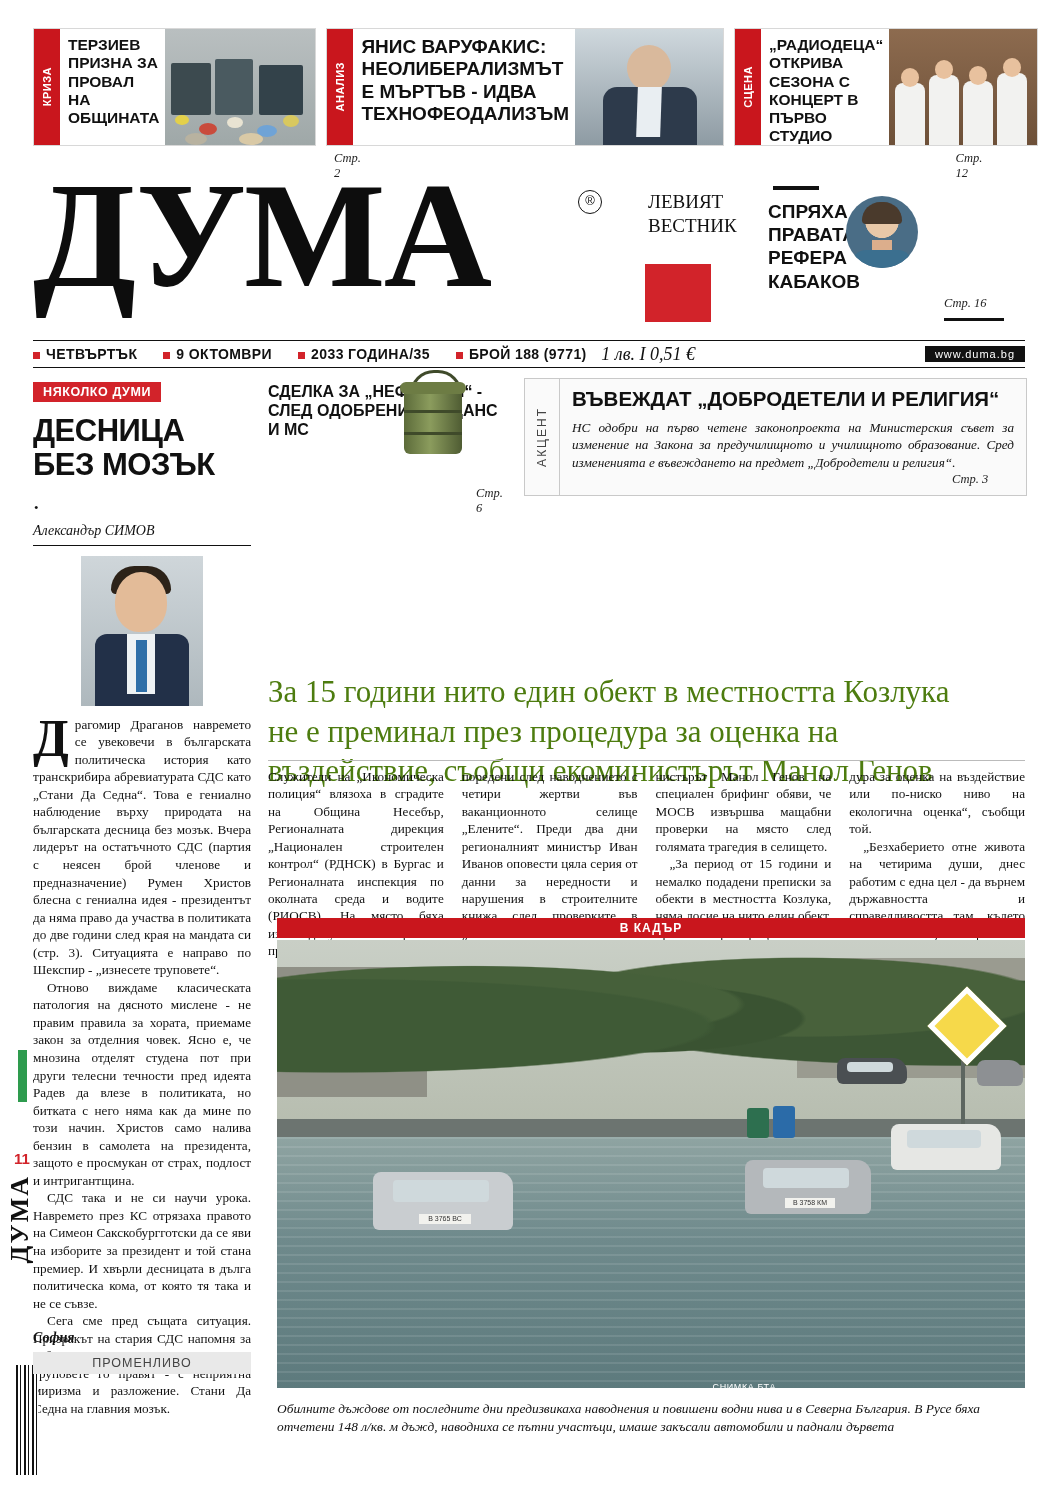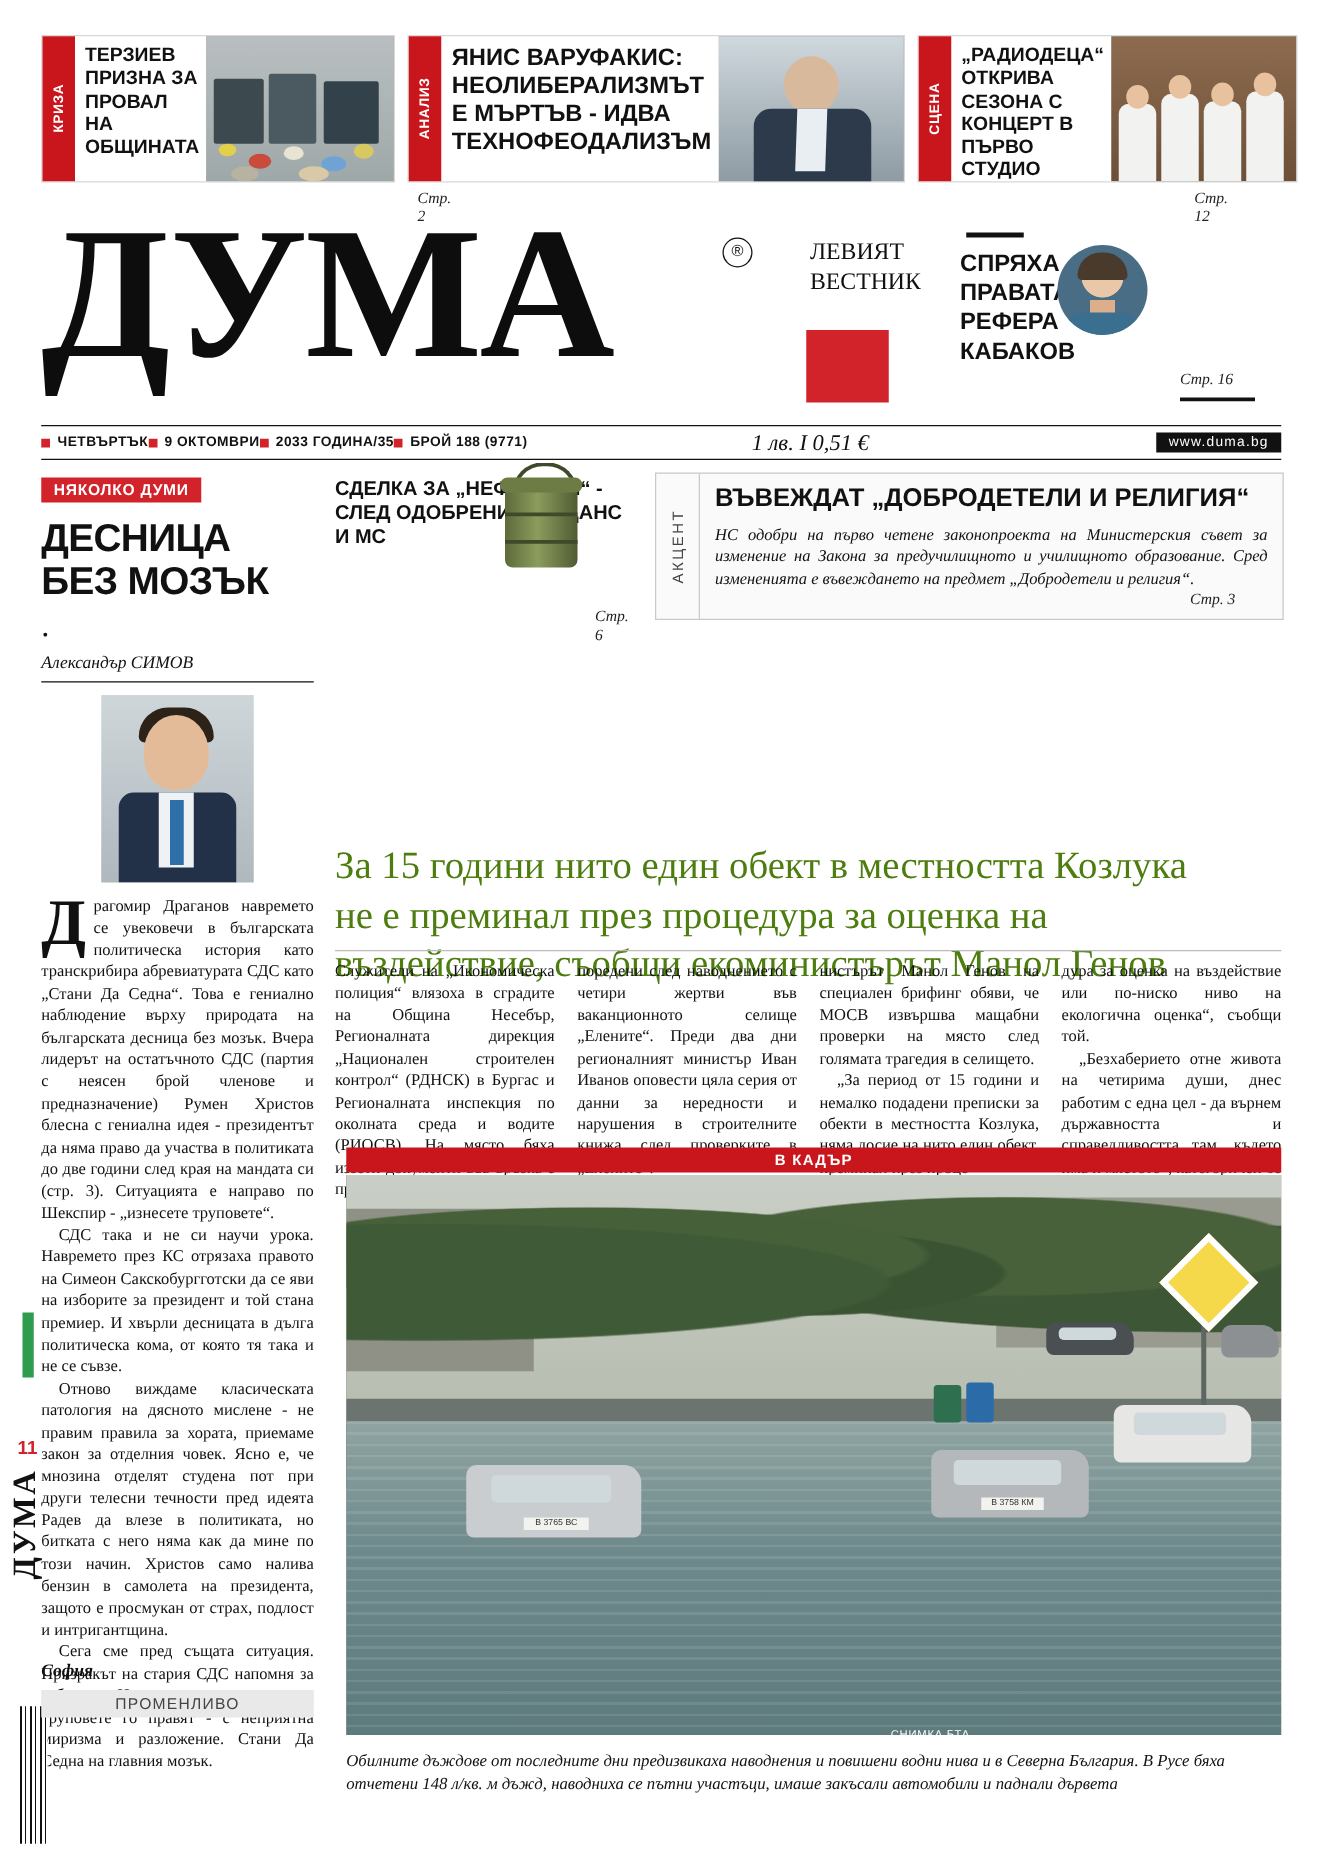--- a/index.html
+++ b/index.html
@@ -40,21 +40,21 @@
   .kabakov-rule{position:absolute;left:740px;top:18px;width:46px;height:4px;background:#111;}
   .kabphoto{position:absolute;left:846px;top:196px;width:72px;height:72px;border-radius:50%;background:radial-gradient(circle at 50% 35%,#e8c8a8 0 28%,#4a6d86 29% 100%);overflow:hidden;}
   .kabphoto .hair{position:absolute;left:16px;top:6px;width:40px;height:22px;border-radius:20px 20px 4px 4px;background:#4a3a2c;}
   .kabphoto .neck{position:absolute;left:26px;top:44px;width:20px;height:16px;background:#dcae8c;}
   .kabphoto .shirt{position:absolute;left:6px;top:54px;width:60px;height:22px;background:#3b6f8f;border-radius:14px 14px 0 0;}
   .str16{position:absolute;left:944px;top:296px;}
   .str16rule{position:absolute;left:944px;top:318px;width:60px;height:3px;background:#111;}
 
   
   .infobar{position:absolute;left:33px;top:340px;width:992px;height:26px;border-top:1.5px solid #111;border-bottom:1.5px solid #111;display:flex;align-items:center;}
-  .infobar .left{display:flex;align-items:center;font-family:"Liberation Sans",sans-serif;font-size:11px;font-weight:bold;letter-spacing:.4px;}
+  .infobar .left{display:flex;align-items:center;gap:26px;font-family:"Liberation Sans",sans-serif;font-size:14px;font-weight:bold;letter-spacing:.4px;}
   .sq{display:inline-block;width:7px;height:7px;background:#d2232a;margin-right:6px;vertical-align:middle;}
   .price{position:absolute;right:330px;top:3px;font-style:italic;font-size:18px;}
   .site{position:absolute;right:0;top:5px;background:#111;color:#fff;font-family:"Liberation Sans",sans-serif;font-size:11px;padding:2px 10px;letter-spacing:1px;}
 
   
   .col-left{position:absolute;left:33px;top:382px;width:218px;}
   .kicker{display:inline-block;background:#d2232a;color:#fff;font-family:"Liberation Sans",sans-serif;font-weight:bold;font-size:12.5px;padding:3px 10px;letter-spacing:.6px;}
   .opin-title{font-family:"Liberation Sans",sans-serif;font-weight:bold;font-size:31px;line-height:1.1;margin-top:12px;letter-spacing:-.5px;}
   .opin-dot{font-size:26px;line-height:.4;margin-top:14px;}
   .author{font-style:italic;font-size:14px;margin-top:16px;border-bottom:1px solid #111;padding-bottom:6px;}
@@ -244,22 +244,22 @@
     <div class="author">Александър СИМОВ</div>
     <div class="opin-photo">
       <div class="hair"></div>
         <div class="head"></div>
         <div class="suit"></div>
         <div class="shirt"></div>
         <div class="tie"></div>
     </div>
     <div class="opin-body">
       <p><span class="dropcap">Д</span><span>рагомир Драганов навремето се увековечи в българската политическа история като транскрибира абревиатурата СДС като „Стани Да Седна“. Това е гениално наблюдение върху природата на българската десница без мозък. Вчера лидерът на остатъчното СДС (партия с неясен брой членове и предназначение) Румен Христов блесна с гениална идея - президентът да няма право да участва в политиката до две години след края на мандата си (стр. 3). Ситуацията е направо по Шекспир - „изнесете труповете“.</span></p>
+      <p>Отново виждаме класическата патология на дясното мислене - не правим правила за хората, приемаме закон за отделния човек. Ясно е, че мнозина отделят студена пот при други телесни течности пред идеята Радев да влезе в политиката, но битката с него няма как да мине по този начин. Христов само налива бензин в самолета на президента, защото е просмукан от страх, подлост и интригантщина.</p>
       <p>СДС така и не си научи урока. Навремето през КС отрязаха правото на Симеон Сакскобургготски да се яви на изборите за президент и той стана премиер. И хвърли десницата в дълга политическа кома, от която тя така и не се съвзе.</p>
-      <p>Отново виждаме класическата патология на дясното мислене - не правим правила за хората, приемаме закон за отделния човек. Ясно е, че мнозина отделят студена пот при други телесни течности пред идеята Радев да влезе в политиката, но битката с него няма как да мине по този начин. Христов само налива бензин в самолета на президента, защото е просмукан от страх, подлост и интригантщина.</p>
       <p>Сега сме пред същата ситуация. Призракът на стария СДС напомня за себе си. Но напомня точно както труповете го правят - с неприятна миризма и разложение. Стани Да Седна на главния мозък.</p>
     </div>
   </div>
   <div class="greenbar"></div>
   <div class="sidestrip">
     <div class="num">11</div>
     <div class="vert">ДУМА</div>
   </div>
   <div class="barcode"></div>
 

